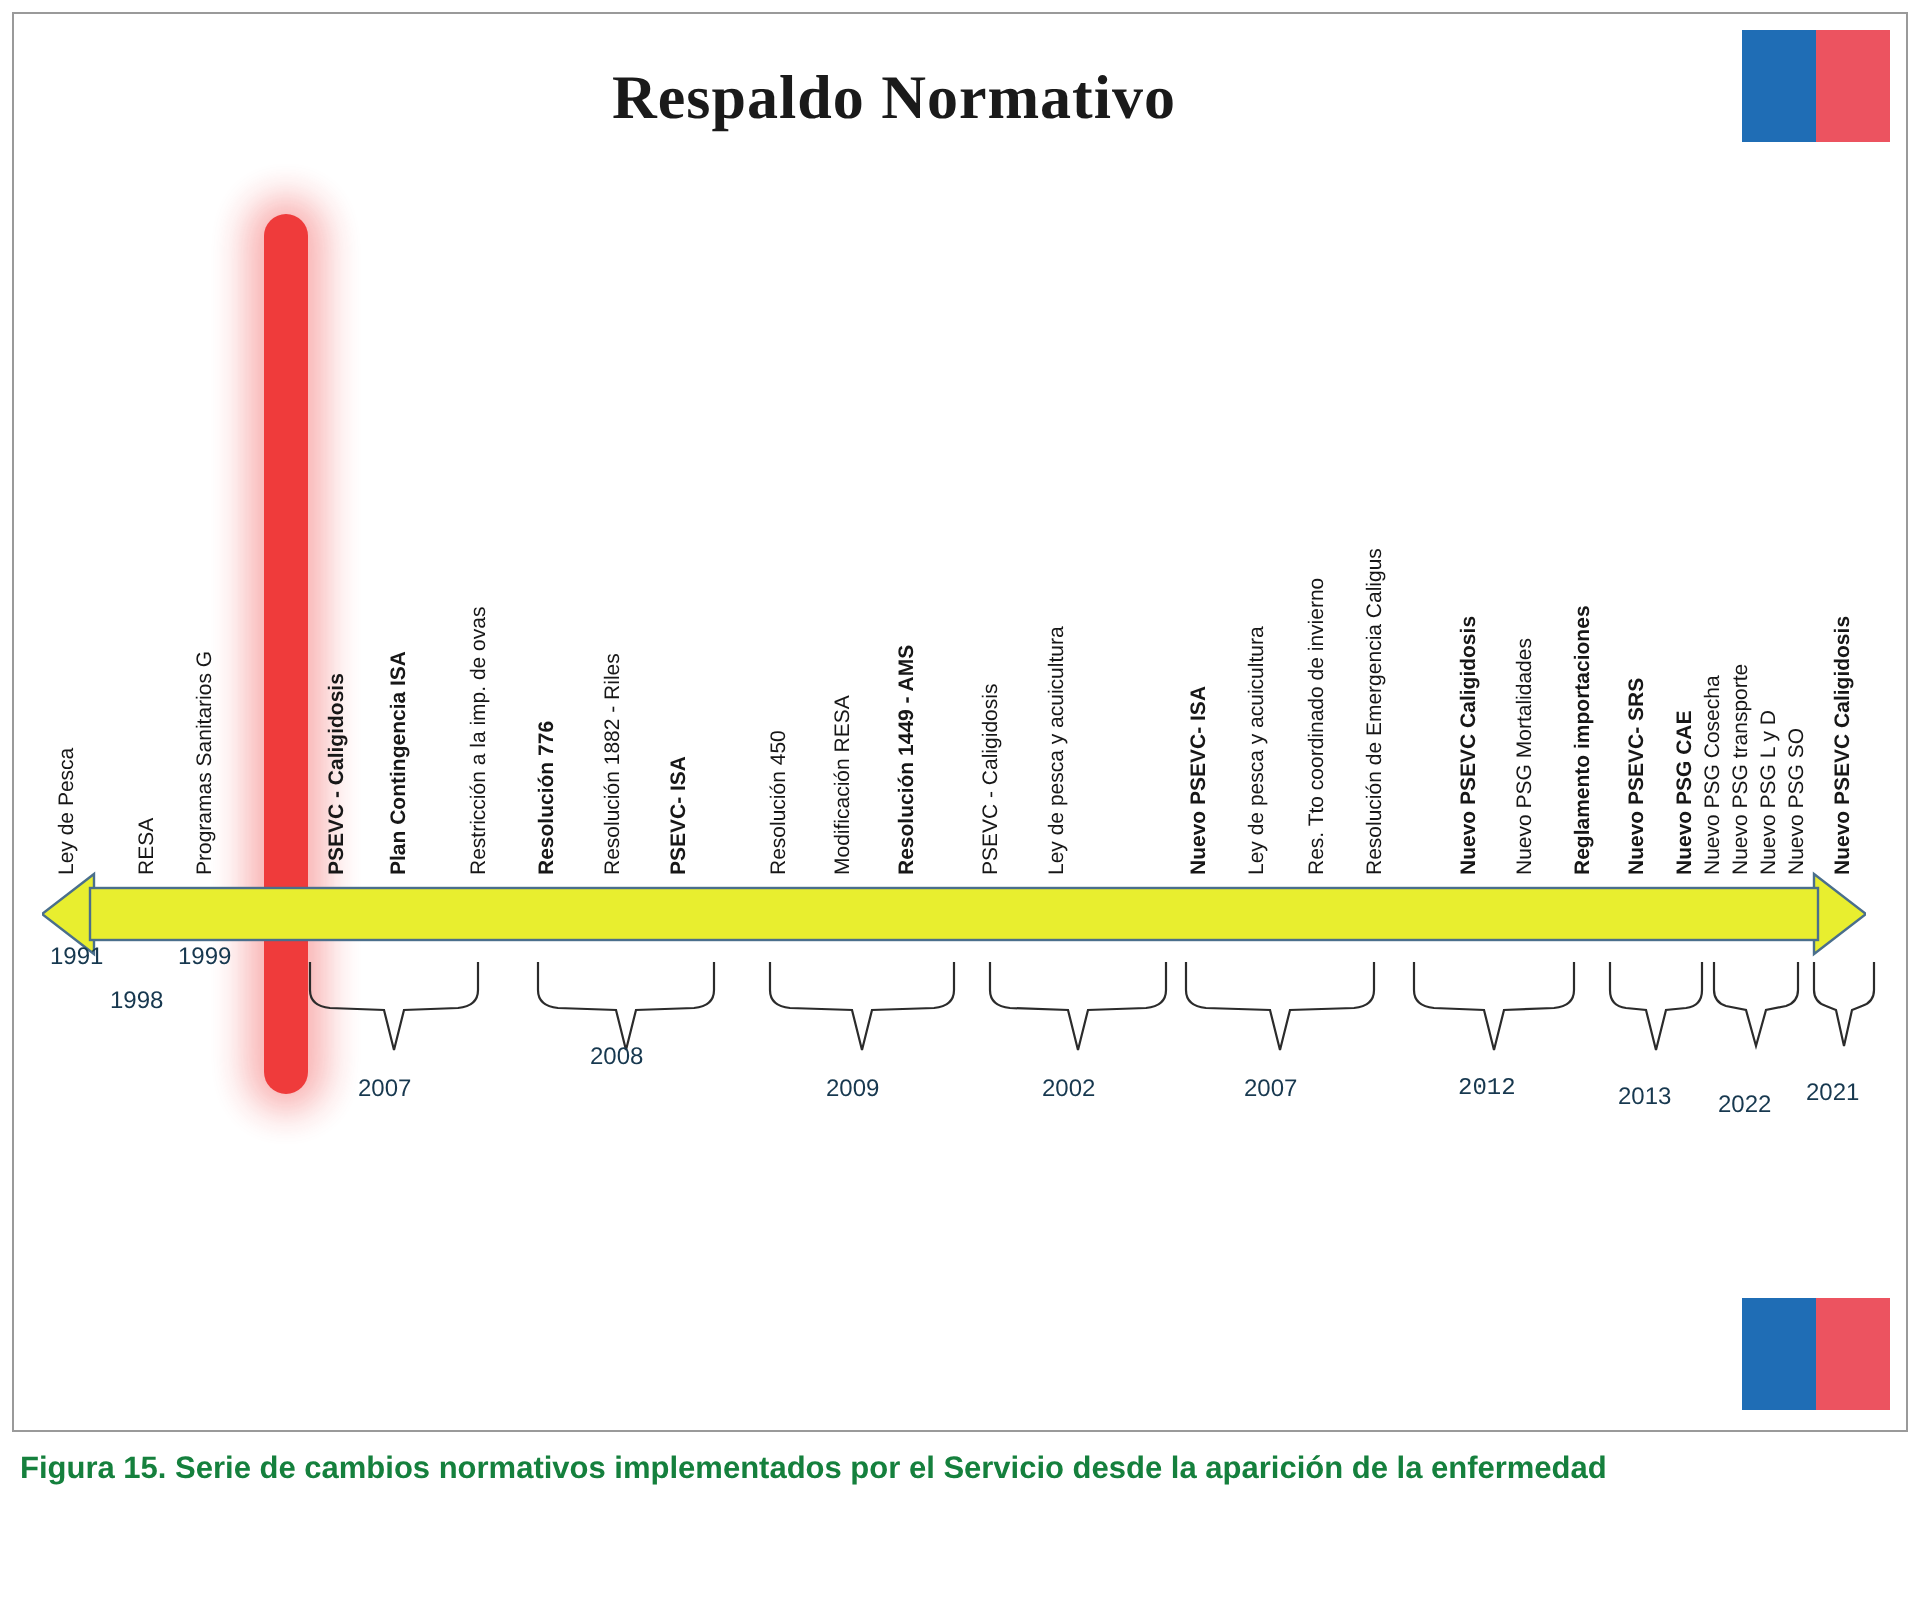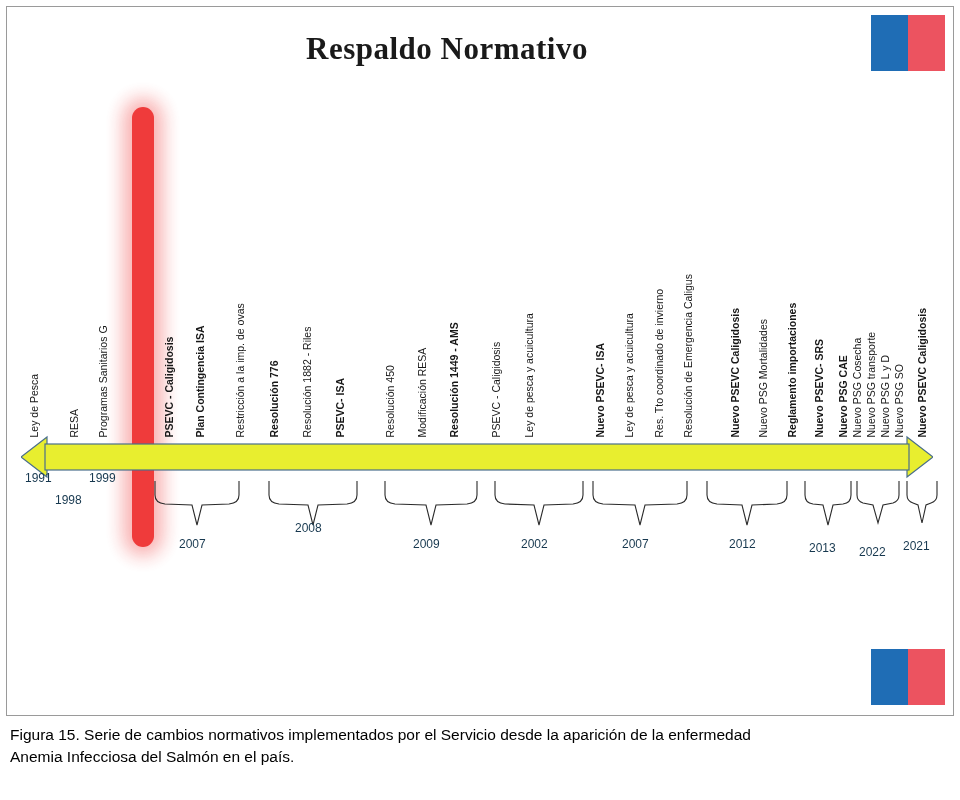--- a/index.html
+++ b/index.html
@@ -96,22 +96,22 @@
     font-size: 12px;
     color: #17384f;
     white-space: nowrap;
   }
   
   #caption {
     position: absolute;
     left: 10px; top: 724px;
     width: 940px;
     font-size: 15.5px;
-    font-weight: normal;
-    color: #000000;
+    font-weight: bold;
+    color: #15803d;
     line-height: 1.45;
   }
 </style>
 </head>
 <body>
 
 <div id="page">
 
   <div id="slide">
 
@@ -244,30 +244,29 @@
           <path d="M850 4 L850 18 Q850 24 856 26 L866 28 L871 46 L876 28 L886 26 Q892 24 892 18 L892 4"></path>
 
           <path d="M900 4 L900 18 Q900 24 906 26 L911 28 L915 46 L919 28 L924 26 Q930 24 930 18 L930 4"></path>
         </g>
       </svg>
       <div class="year" style="left:172px; top:60px;text-align:center;">2007</div>
       <div class="year" style="left:288px; top:44px;">2008</div>
       <div class="year" style="left:406px; top:60px;">2009</div>
       <div class="year" style="left:514px; top:60px;">2002</div>
       <div class="year" style="left:615px; top:60px;">2007</div>
-      <div class="year" style="left:722px; top:60px;">2012</div>
+      <div class="year" style="left:722px; top:60px;font-family:Liberation Mono, monospace;">2012</div>
       <div class="year" style="left:802px; top:64px;text-align:center;">2013</div>
       <div class="year" style="left:852px; top:68px;">2022</div>
       <div class="year" style="left:896px; top:62px;">2021</div>
       
       <div class="year" style="left:18px; top:-6px;">1991</div>
       <div class="year" style="left:48px; top:16px;">1998</div>
       <div class="year" style="left:82px; top:-6px;">1999</div>
     </div>
 
   </div>
 
   <div id="caption">
     <div>Figura 15. Serie de cambios normativos implementados por el Servicio desde la aparición de la enfermedad</div>
-    <div>Anemia Infecciosa del Salmón en el país.</div>
   </div>
 
 </div>
 
 </body></html>

